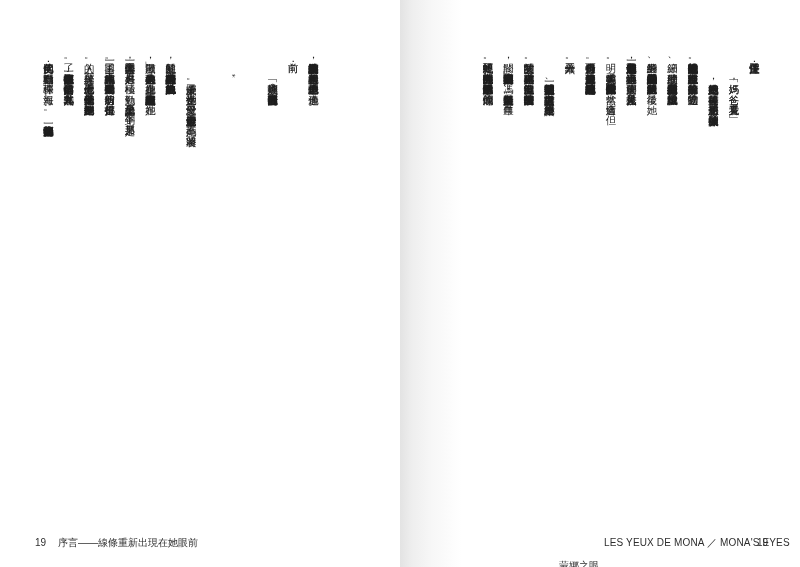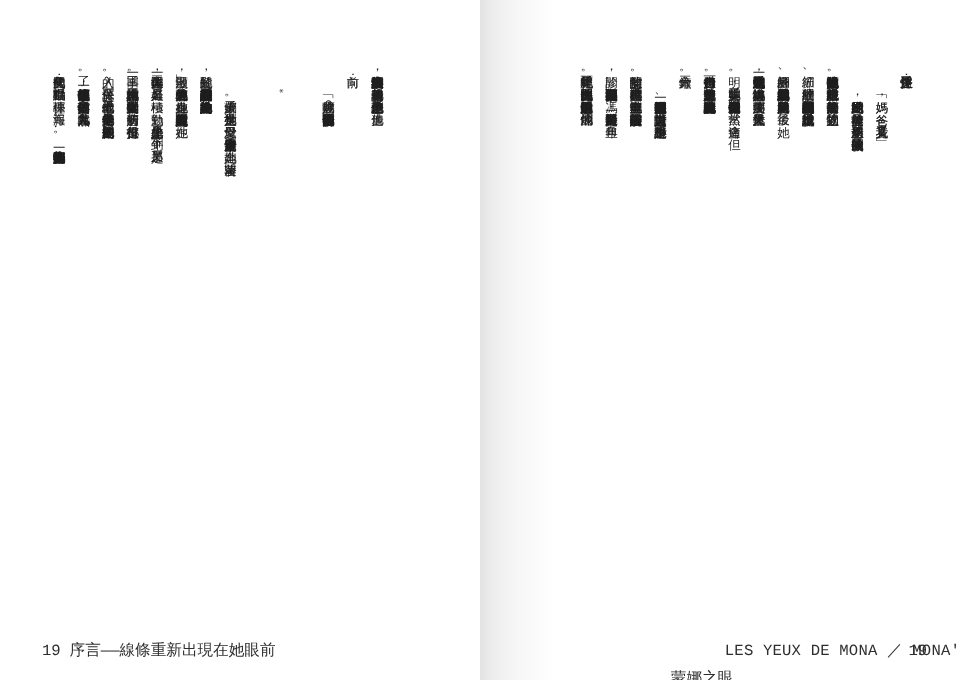--- a/index.html
+++ b/index.html
@@ -66,25 +66,25 @@
       padding-top: 19px;
       height: 387px;
     }
     .section-break .mark {
       font-size: 7px;
       color: #333333;
     }
     .footer {
       position: absolute;
       top: 537px;
-      font-size: 13px;
+      font-size: 10px;
       line-height: 11px;
       color: #2e2e2e;
       white-space: nowrap;
-      font-family: Liberation Mono, monospace;
+      font-family: Liberation Sans, sans-serif;
     }
     .footer.en {
       letter-spacing: 0.15px;
     }
   </style>
 </head>
 <body>
 
 <div class="spread">
 

